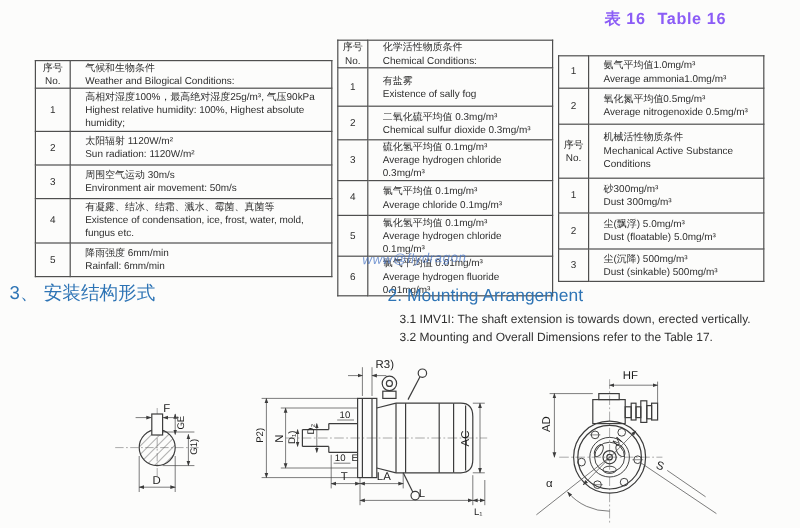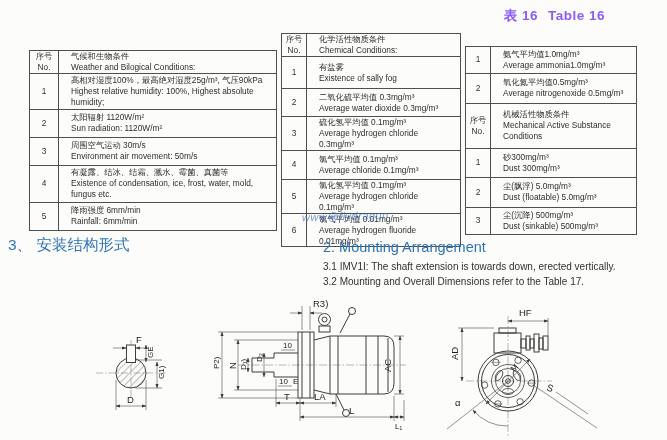--- a/index.html
+++ b/index.html
@@ -21,21 +21,21 @@
   .t-b{width:180px}.t-b td.no{width:22px}
   .t-c{width:172px}.t-c td.no{width:22px}
   .watermark{position:absolute;left:302px;top:210px;font-size:11px;font-style:italic;
     color:#4472C4;opacity:.72;letter-spacing:.5px;transform:rotate(-1.5deg);white-space:nowrap}
   .sec-cn{position:absolute;left:8px;top:236px;width:300px}
   .sec-en{position:absolute;left:323px;top:239px;width:344px}
   .sec-h{margin:0;font-size:15.5px;font-weight:400;color:#2E74B5;line-height:1.2}
   .sec-en .sec-h{font-size:14.5px}
   .sec-items{margin-top:4px}
   .sec-cn .sec-items{margin-left:22px;font-size:10.5px;line-height:1.4;color:#303030}
-  .sec-en .sec-items{margin-left:0;font-size:10px;line-height:1.45;color:#303030}
+  .sec-en .sec-items{margin-left:10px;font-size:10px;line-height:1.45;color:#303030}
   .drawings{position:absolute;left:0;top:296px;width:667px;height:144px}
   svg text{font-size:9.5px;fill:#1d1d1d}
   svg text.small{font-size:8px}
 </style>
 </head>
 <body>
 
 <div class="title">
   <span>表 16</span><span class="sp"></span><span>Table 16</span>
 </div>
@@ -108,21 +108,21 @@
       <td class="no">1</td>
       <td>
         <span class="cn">有盐雾</span>
         <span class="en">Existence of sally fog</span>
       </td>
     </tr>
     <tr style="height:28px">
       <td class="no">2</td>
       <td>
         <span class="cn">二氧化硫平均值 0.3mg/m³</span>
-        <span class="en">Average water dioxide 0.3mg/m³</span>
+        <span class="en">Chemical sulfur dioxide 0.3mg/m³</span>
       </td>
     </tr>
     <tr style="height:29px">
       <td class="no">3</td>
       <td>
         <span class="cn">硫化氢平均值 0.1mg/m³</span>
         <span class="en">Average hydrogen chloride 0.3mg/m³</span>
       </td>
     </tr>
     <tr style="height:29px">

